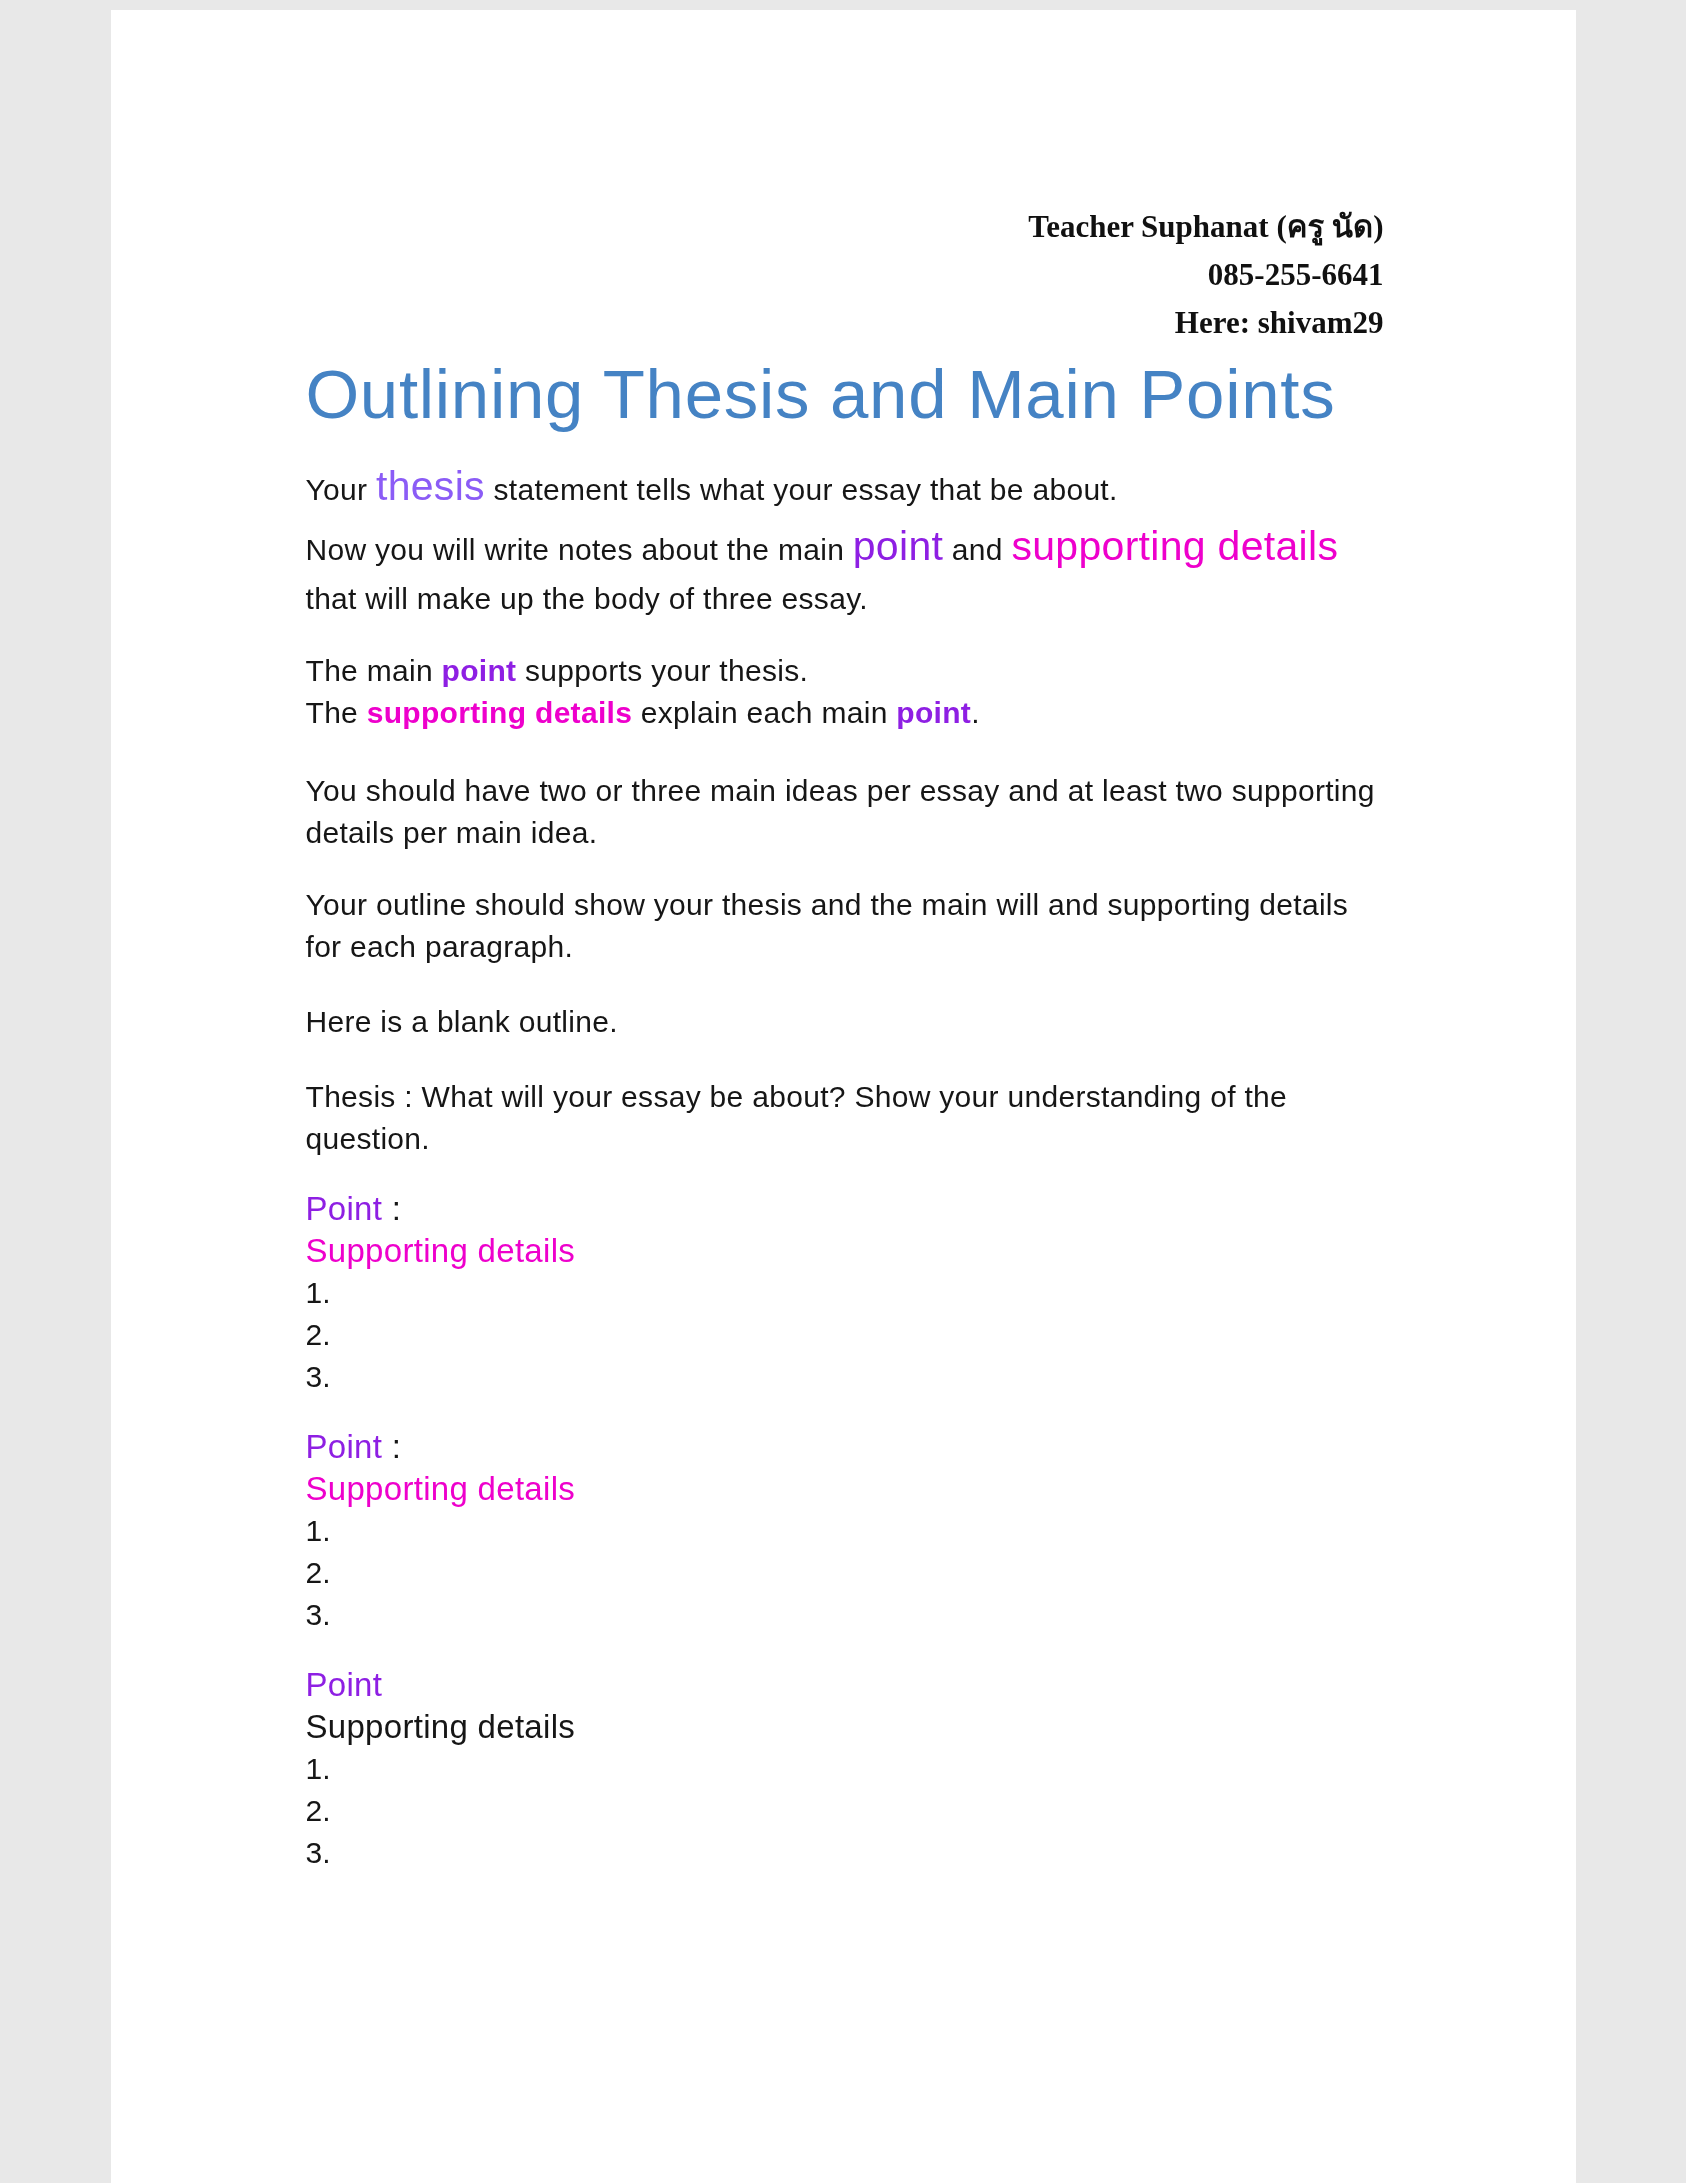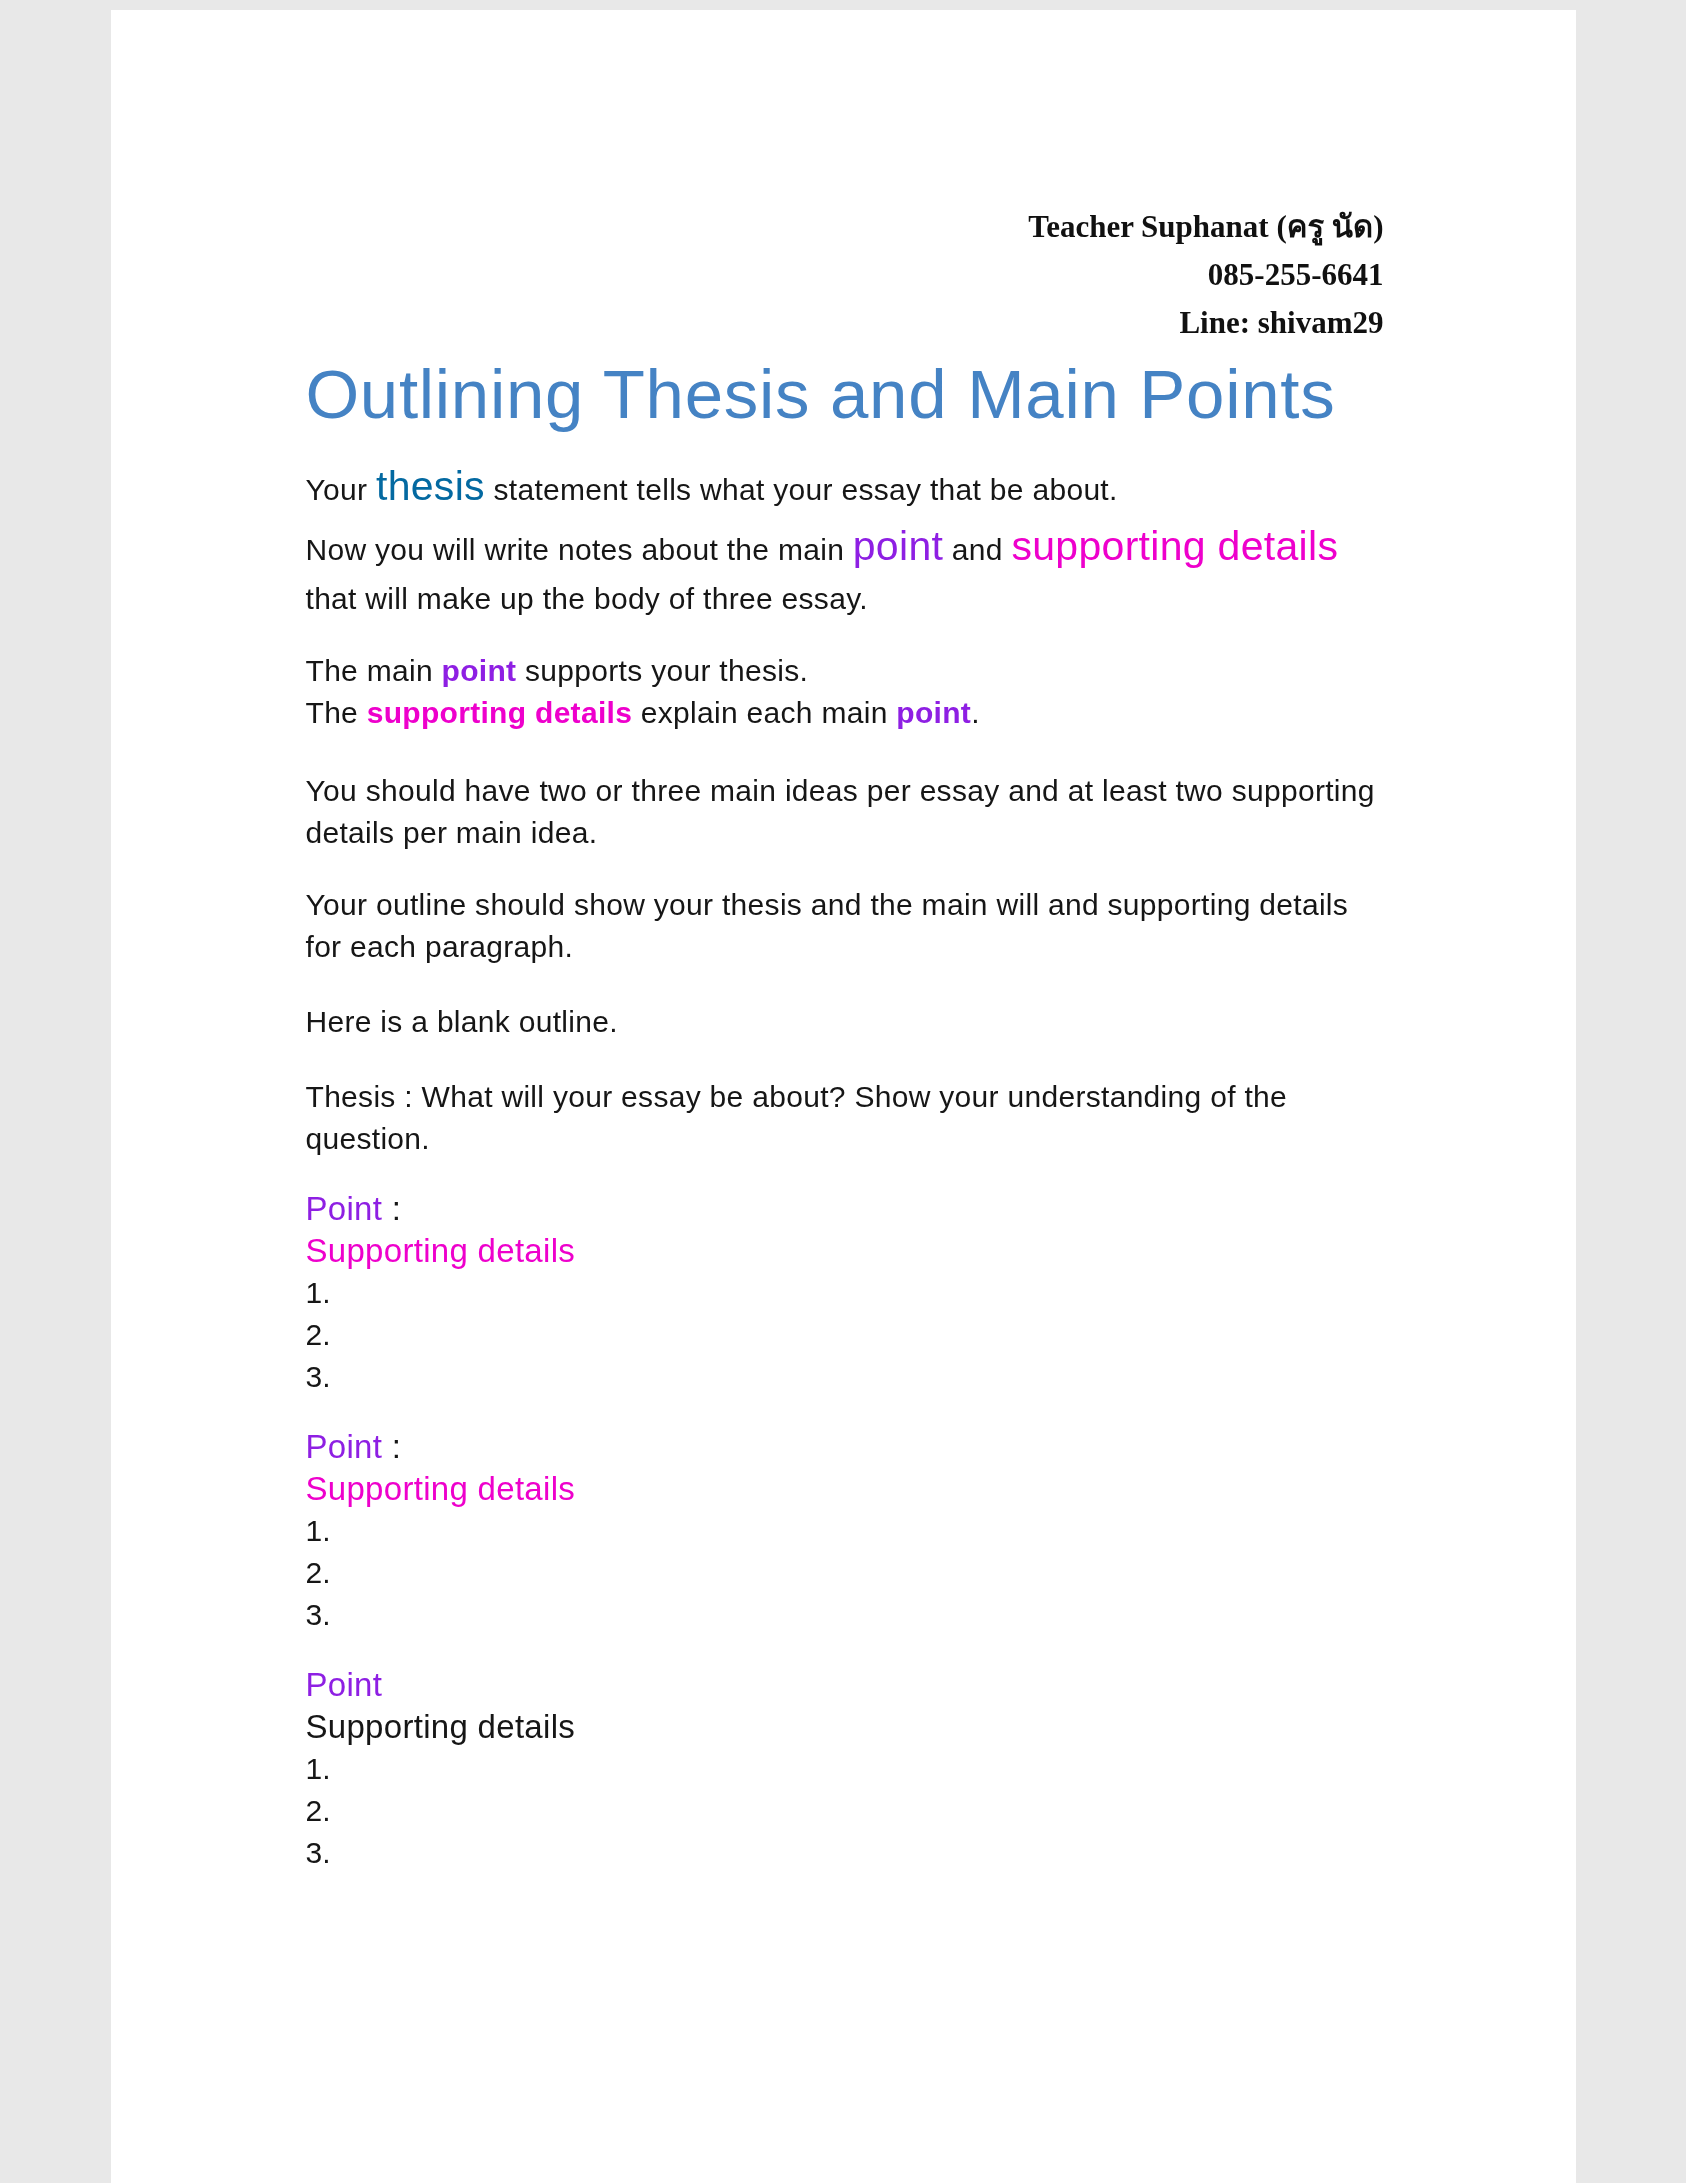--- a/index.html
+++ b/index.html
@@ -37,21 +37,21 @@
     color: #4583c4;
   }
 
   
   .para { margin-top: 30px; }
   .line { font-size: 30px; line-height: 42px; font-weight: 400; letter-spacing: 0.3px; }
   .line.tall { line-height: 57px; }
 
   .kw-big  { font-size: 41px; font-weight: 500; }
   .kw-bold { font-weight: 700; }
-  .orange  { color: #0369a1; }
+  .orange  { color: #8b5cf6; }
   .purple  { color: #8e1fe3; text-align: center; }
   .magenta { color: #ee00cc; }
 
   .mt-55 { margin-top: 36px; }
   .mt-50 { margin-top: 33px; }
 
   
   .outline-block { margin-top: 28px; }
   .outline-block .label-line { font-size: 33px; line-height: 42px; font-weight: 500; letter-spacing: 0.3px; }
   .outline-block .num-line   { font-size: 30px; line-height: 42px; }
@@ -69,21 +69,21 @@
 </style>
 </head>
 <body>
 
 <div class="page">
   <div class="content">
 
     <div class="credit">
       <div>Teacher Suphanat (ครู นัด)</div>
       <div>085-255-6641</div>
-      <div>Line: shivam29</div>
+      <div>Here: shivam29</div>
     </div>
 
     <div class="doc-title">Outlining Thesis and Main Points</div>
 
     <div class="para">
       <div class="line tall"><span>Your </span><span class="kw-big orange">thesis</span><span> statement tells what your essay that be about.</span></div>
       <div class="line tall"><span>Now you will write notes about the main </span><span class="kw-big purple">point</span><span> and </span><span class="kw-big magenta">supporting details</span></div>
       <div class="line">that will make up the body of three essay.</div>
     </div>
 

